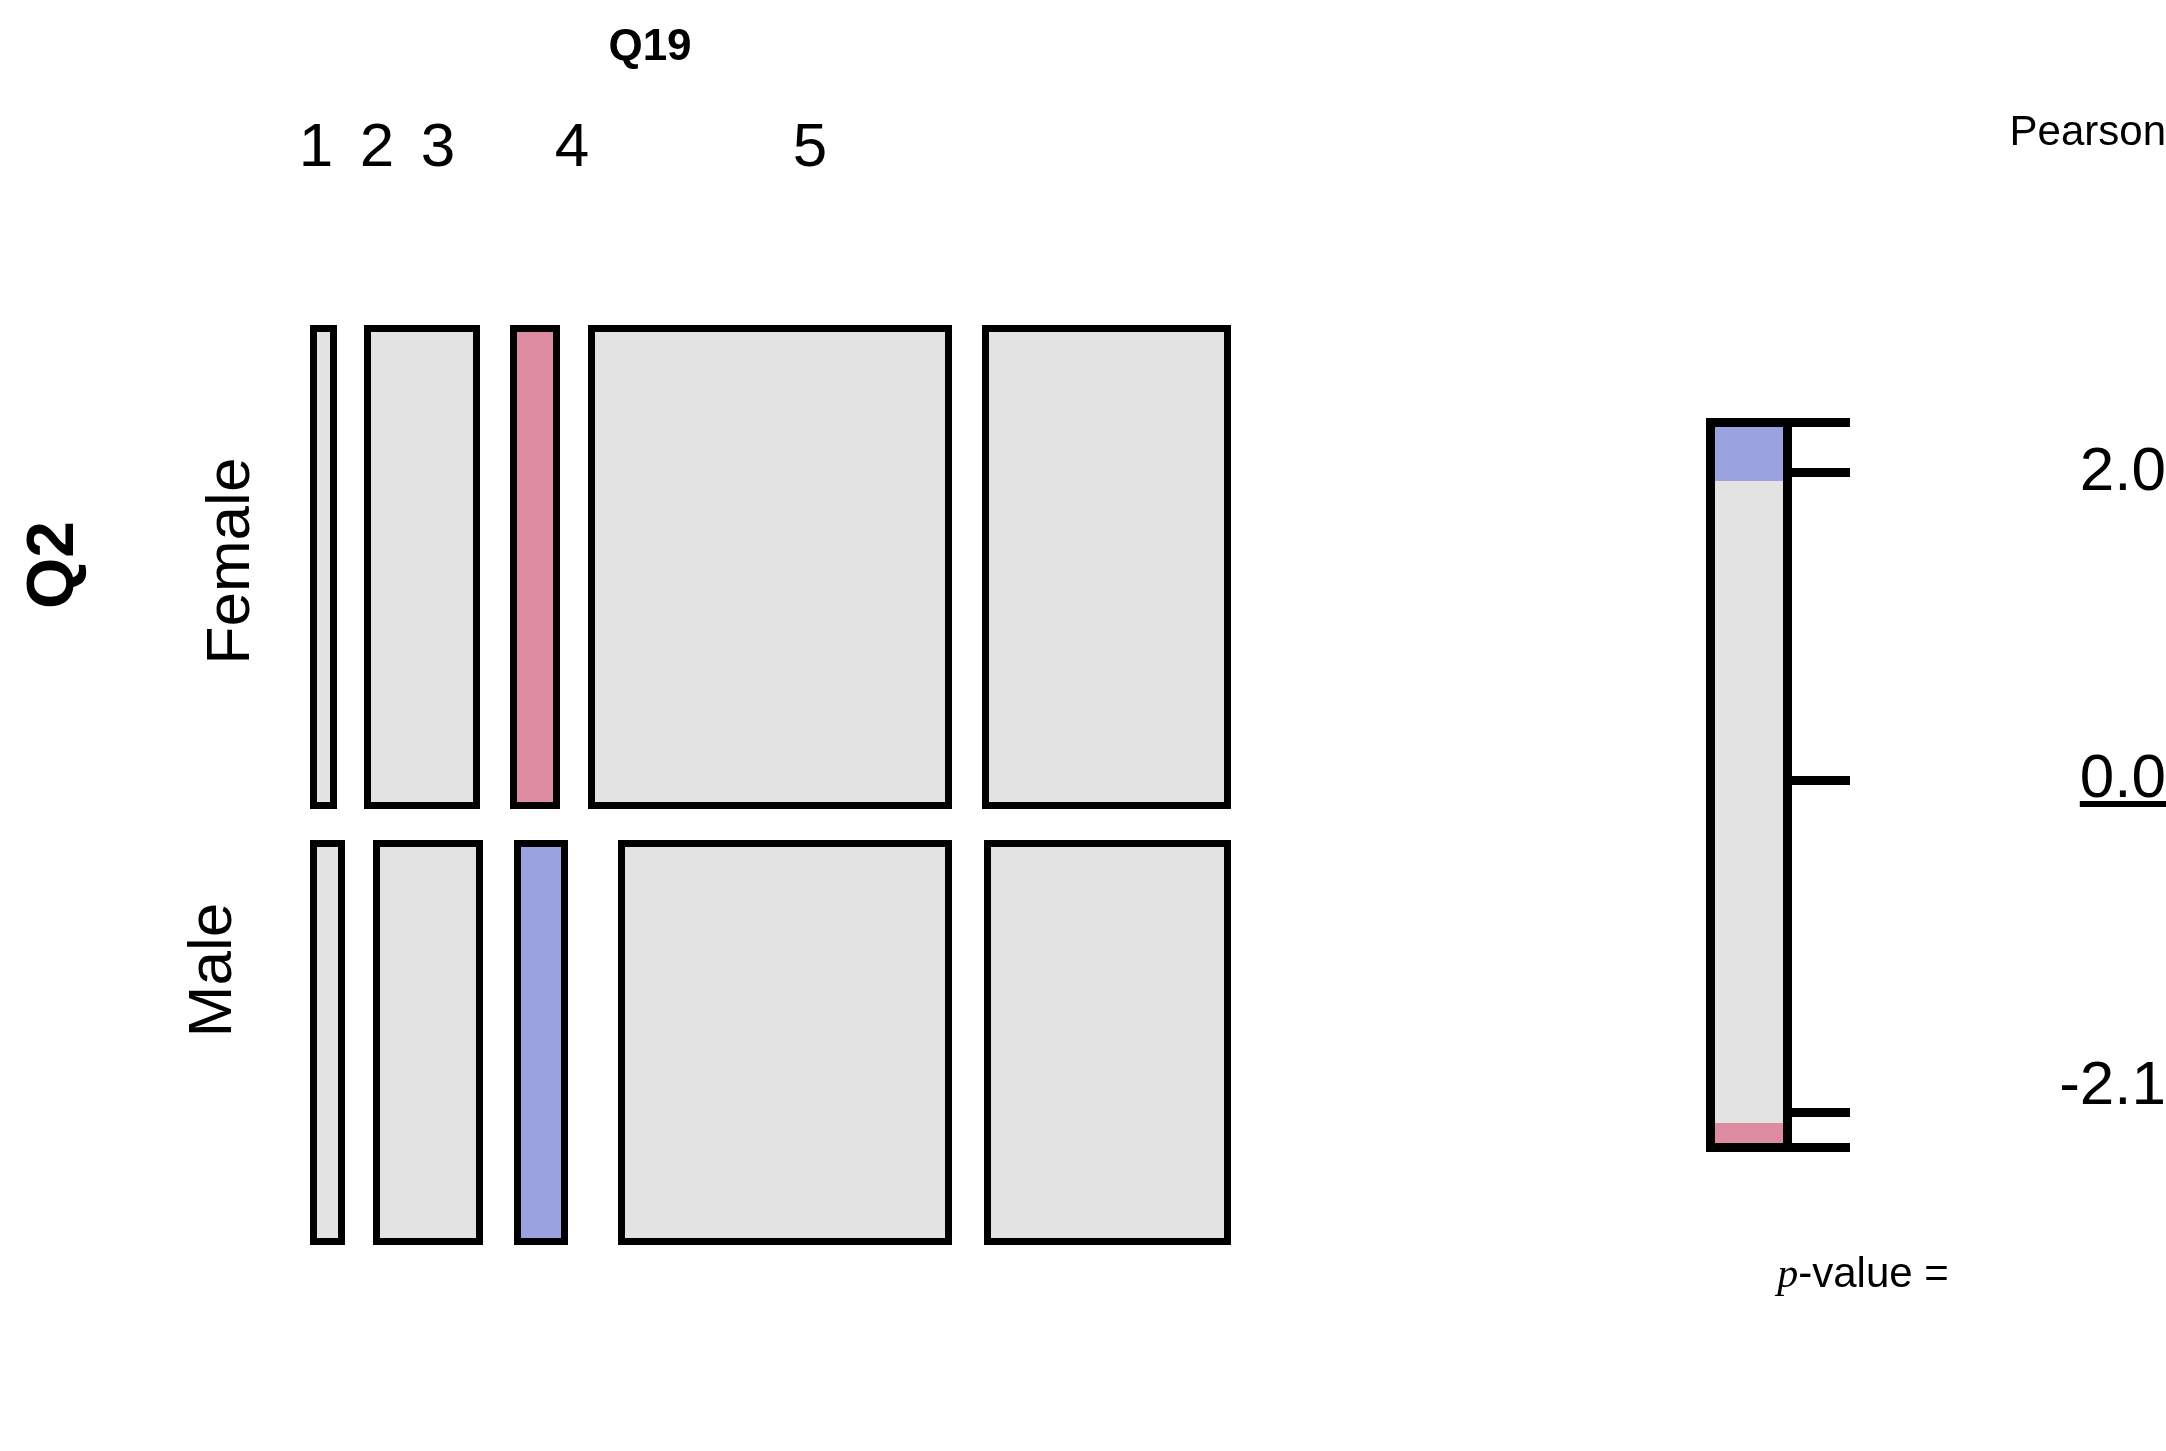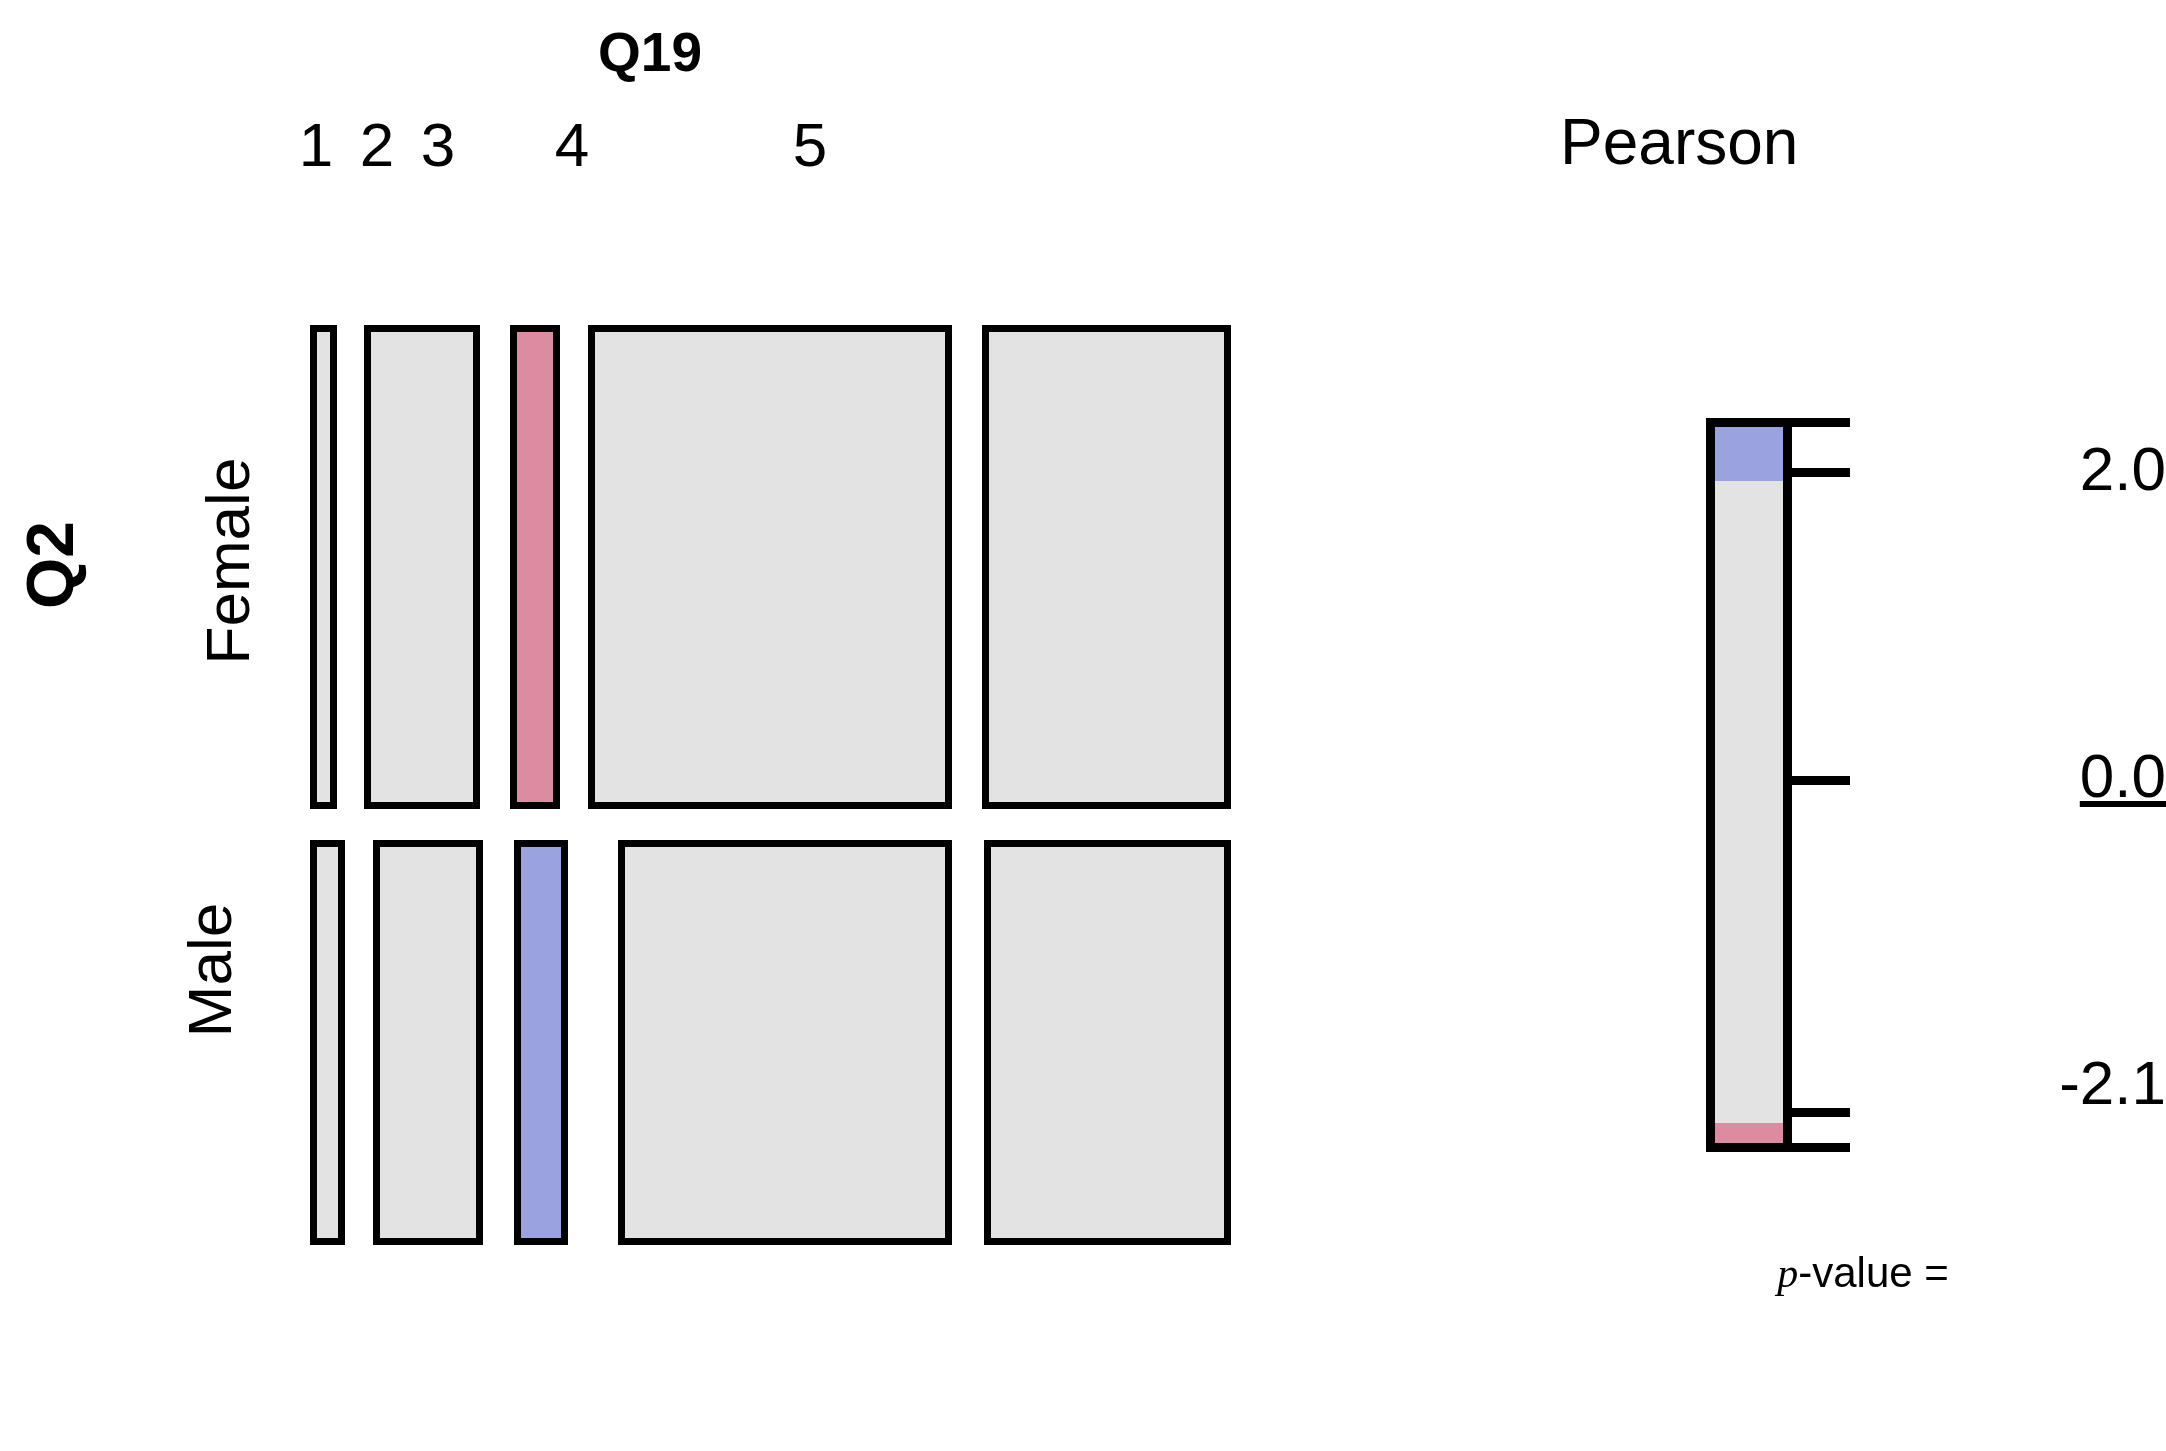--- a/index.html
+++ b/index.html
@@ -3,21 +3,21 @@
 <meta charset="utf-8">
 <style>
   html,body{margin:0;padding:0;background:#ffffff;}
   body{width:2166px;height:1451px;position:relative;overflow:hidden;
        font-family:"Liberation Sans",sans-serif;color:#000;}
   .abs{position:absolute;}
 
   
   #col-var-title{
     left:0;top:20px;width:1300px;text-align:center;
-    font-size:55px;font-weight:bold;letter-spacing:0px;
+    font-size:44px;font-weight:bold;letter-spacing:0px;
   }
   
   .col-label{
     font-size:62px;font-weight:normal;text-align:center;
     top:114px;line-height:1;
   }
 
   
   #row-var-title{
     left:-60px;top:527px;width:220px;text-align:center;
@@ -33,22 +33,22 @@
 
   
   .tile{
     box-sizing:border-box;
     border:7px solid #000;
     background:#e3e3e3;
   }
 
   
   #legend-title{
-    left:1560px;top:108px;width:606px;text-align:left;
-    font-size:64px;line-height:1.08;
+    left:1560px;top:108px;width:606px;text-align:right;
+    font-size:42px;line-height:1.08;
   }
   #legend-title div{white-space:nowrap;}
 
   #legend-bar{
     left:1706px;top:418px;width:86px;height:734px;
     box-sizing:border-box;border:9px solid #000;background:#e3e3e3;
     overflow:hidden;
   }
   .legend-seg{position:absolute;left:0;right:0;}
 

